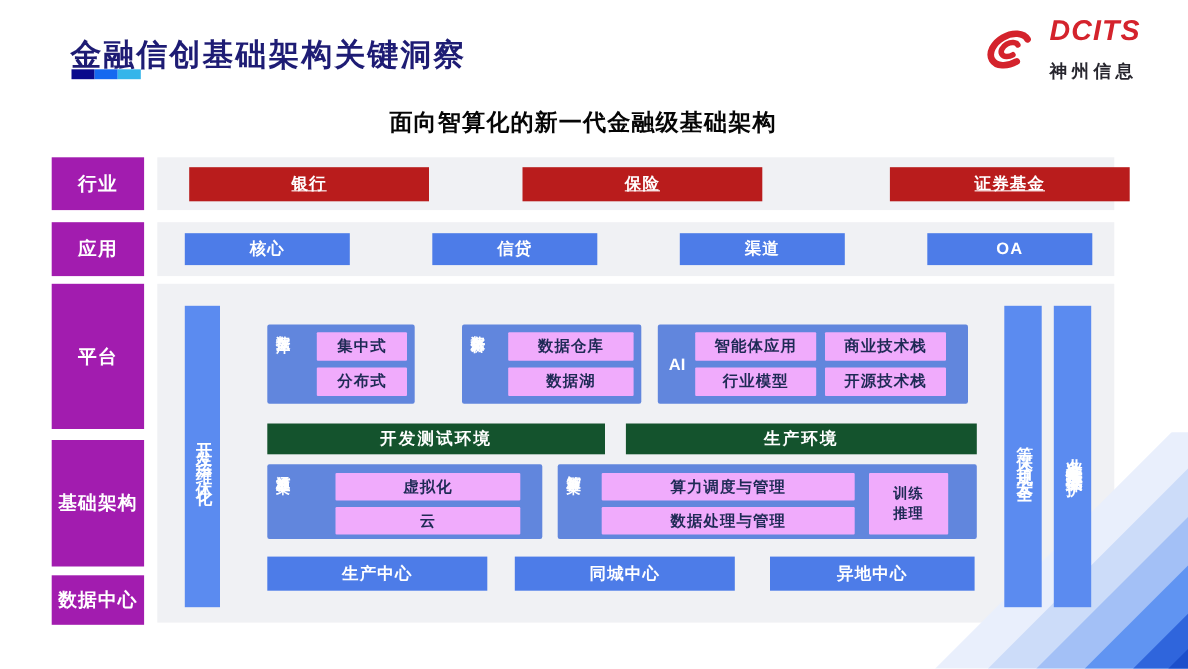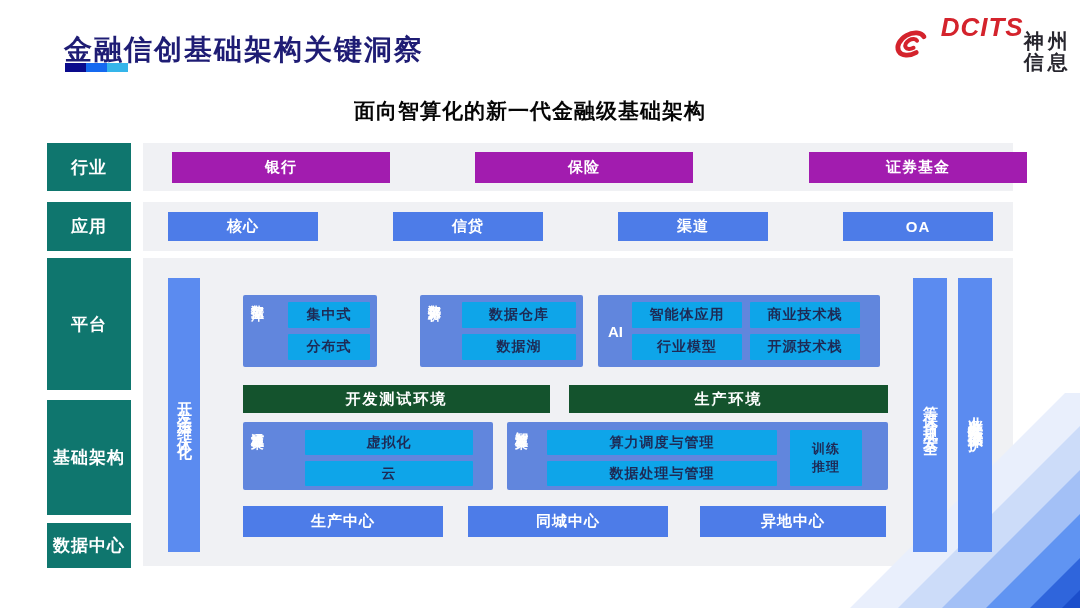--- a/index.html
+++ b/index.html
@@ -8,47 +8,47 @@
     background:#ffffff;
     font-family:"Liberation Sans","DejaVu Sans",sans-serif;
   }
   .abs{position:absolute;}
   
   .title{left:64px;top:20px;font-size:28px;font-weight:bold;color:#1e1c74;letter-spacing:2px;margin-top:11px;}
   .underline{left:65px;top:63px;height:9px;display:flex;}
   .underline span{display:block;height:9px;width:21px;}
   .u1{background:#0a0a8c;}.u2{background:#1569f0;}.u3{background:#35b5ea;}
   .logo{left:888px;top:14px;display:flex;align-items:center;}
-  .logo-text{margin-left:6px;display:flex;flex-direction:row;line-height:1.05;}
+  .logo-text{margin-left:6px;display:flex;flex-direction:column;line-height:1.05;}
   .logo-brand{font-size:26px;font-weight:bold;font-style:italic;color:#d4232c;letter-spacing:1px;}
-  .logo-company{font-size:20px;font-weight:bold;color:#27262e;letter-spacing:4px;margin-top:17px;}
+  .logo-company{font-size:16px;font-weight:bold;color:#27262e;letter-spacing:4px;margin-top:17px;}
   .subtitle{left:0;top:97px;width:1060px;text-align:center;font-size:21px;font-weight:bold;color:#060606;letter-spacing:1px;}
   
   .rowlabel{
-    left:47px;width:84px;background:#0f766e;color:#fff;font-weight:bold;font-size:17px;
+    left:47px;width:84px;background:#a21caf;color:#fff;font-weight:bold;font-size:17px;
     display:flex;align-items:center;justify-content:center;letter-spacing:1px;
   }
   
   .strip{left:143px;width:870px;background:#f0f1f4;}
   
   .chip{position:absolute;display:flex;align-items:center;justify-content:center;
         color:#fff;font-weight:bold;font-size:15px;letter-spacing:1px;}
-  .chip.primary{background:#a21caf;}
+  .chip.primary{background:#b91c1c;text-decoration:underline;}
   .chip.mid{background:#4d7ce8;}
   
   .vbar{position:absolute;background:#5b8bf0;color:#fff;font-weight:bold;font-size:15px;
         writing-mode:vertical-rl;text-orientation:upright;letter-spacing:7px;
         display:flex;align-items:center;justify-content:center;}
   
   .group{position:absolute;background:#6186dd;border-radius:2px;}
   .vlabel{position:absolute;left:5px;top:0;height:100%;writing-mode:vertical-rl;text-orientation:upright;
           color:#fff;font-weight:bold;font-size:13px;display:flex;align-items:center;letter-spacing:1px;}
   .hlabel{position:absolute;left:10px;top:0;height:100%;display:flex;align-items:center;
           color:#fff;font-weight:bold;font-size:15px;}
-  .inner{position:absolute;background:#0ea5e9;color:#1e2a55;font-weight:bold;font-size:14px;
+  .inner{position:absolute;background:#f0abfc;color:#1e2a55;font-weight:bold;font-size:14px;
          display:flex;align-items:center;justify-content:center;border-radius:1px;letter-spacing:1px;}
   .inner.multiline{white-space:pre-line;text-align:center;line-height:1.4;font-size:13px;}
   .envbar{position:absolute;background:#14532d;color:#fff;font-weight:bold;font-size:15px;
           display:flex;align-items:center;justify-content:center;letter-spacing:2px;}
   
   .corner{right:0;bottom:0;z-index:2;}
   .z3{z-index:3;}
 </style>
 </head>
 <body>

